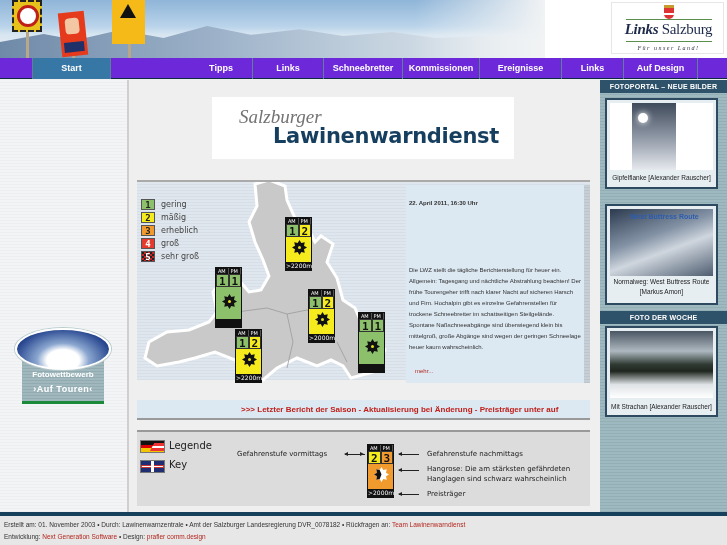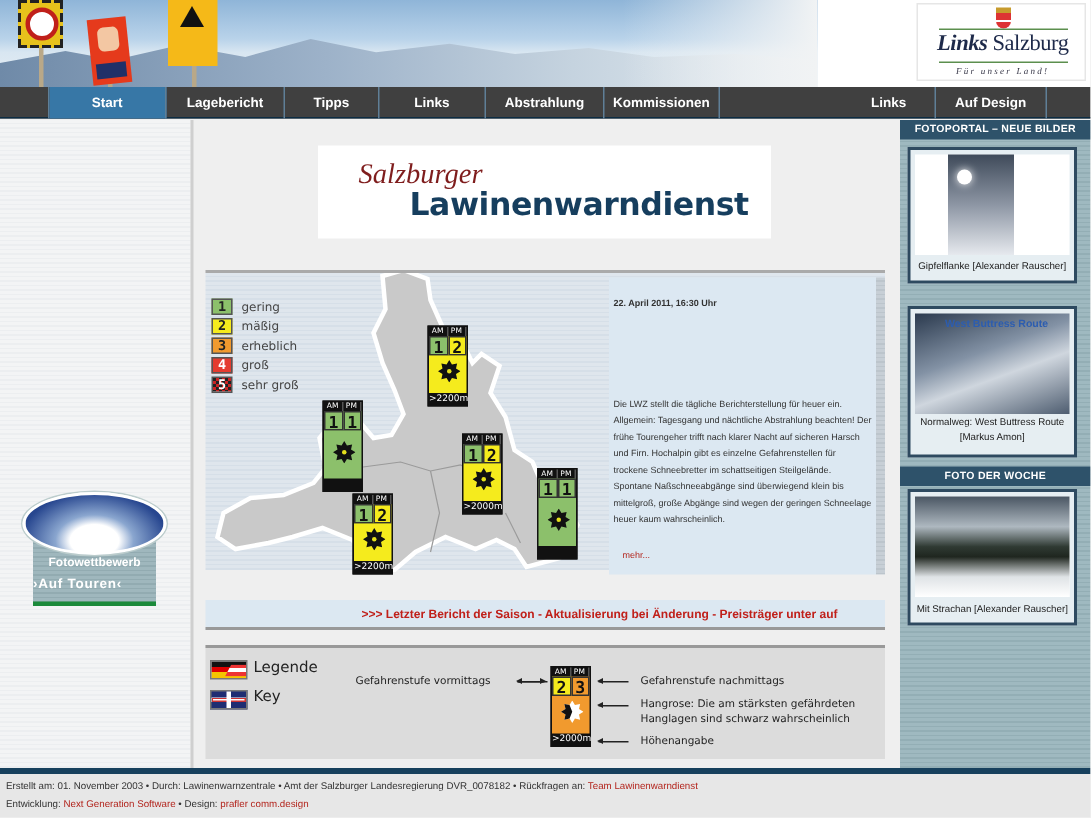--- a/index.html
+++ b/index.html
@@ -15,33 +15,33 @@
 .sign2 .lbl{position:absolute;left:3px;bottom:4px;width:20px;height:10px;background:#203068}
 .sign3{position:absolute;left:112px;top:0;width:33px;height:44px;background:#f5b918}
 .sign3 .tri{position:absolute;left:8px;top:4px;width:0;height:0;border-left:8px solid transparent;border-right:8px solid transparent;border-bottom:14px solid #111}
 .pole{position:absolute;width:3px;background:#b9a888}
 .logo-box{position:absolute;left:611px;top:2px;width:113px;height:52px;background:#fff;border:1px solid #e6e6e6;text-align:center}
 .logo-box .crest{position:absolute;left:52px;top:2px;width:10px;height:14px;background:linear-gradient(180deg,#c79b2d 0 25%,#d33 25% 60%,#fff 60% 70%,#d33 70%);border-radius:0 0 5px 5px}
 .logo-box .line{position:absolute;left:14px;width:86px;height:1px;background:#5c8f4e}
 .logo-box .name{position:absolute;left:0;top:18px;width:113px;font-family:"Liberation Serif",serif;font-size:15px;color:#1e2a4a;letter-spacing:-0.3px}
 .logo-box .name i{font-weight:bold}
 .logo-box .tag{position:absolute;left:0;top:42px;width:113px;font-family:"Liberation Serif",serif;font-size:6px;font-style:italic;color:#334;letter-spacing:1.5px}
-.nav{position:absolute;left:0;top:58px;width:727px;height:21px;background:#404040;border-bottom:1px solid #0d2c42}
+.nav{position:absolute;left:0;top:58px;width:727px;height:21px;background:#6d28d9;border-bottom:1px solid #0d2c42}
 .nav .item{position:absolute;top:0;height:21px;line-height:20px;text-align:center;color:#fff;font-weight:bold;font-size:9px;border-right:1px solid #5f7f97}
 .nav .item.active{background:#3777a6}
 .leftcol{position:absolute;left:0;top:80px;width:129px;height:432px;background:repeating-linear-gradient(180deg,#f3f4f5 0 2px,#eceef0 2px 3px);border-right:2px solid #cfcfcf}
 .foto-contest{position:absolute;left:10px;top:326px;width:106px;height:78px}
 .foto-contest .oval{position:absolute;left:5px;top:2px;width:96px;height:42px;border-radius:50%;background:radial-gradient(ellipse at 50% 80%,#fff 0 25%,#8aa6cf 40%,#27468f 75%);border:2px solid #fff;box-shadow:0 0 0 1px #bcc}
 .foto-contest .panel{position:absolute;left:12px;top:34px;width:82px;height:44px;background:repeating-linear-gradient(180deg,#9fb7bd 0 2px,#92abb1 2px 3px)}
 .foto-contest .t1{position:absolute;left:12px;top:44px;width:82px;text-align:center;color:#fff;font-weight:bold;font-size:8px}
-.foto-contest .t2{position:absolute;left:12px;top:58px;width:82px;color:#fff;font-weight:bold;font-size:9px;letter-spacing:.5px}
+.foto-contest .t2{position:absolute;left:12px;top:58px;width:82px;text-align:center;color:#fff;font-weight:bold;font-size:9px;letter-spacing:.5px}
 .foto-contest .bar{position:absolute;left:12px;top:75px;width:82px;height:3px;background:#1c8a3b}
 .main{position:absolute;left:131px;top:80px;width:466px;height:432px;background:#efefef}
 .lwd-logo{position:absolute;left:81px;top:17px;width:302px;height:62px;background:#fff}
-.lwd-logo .s1{position:absolute;left:27px;top:9px;font-family:"Liberation Serif",serif;font-style:italic;font-size:19px;color:#7f1d1d}
+.lwd-logo .s1{position:absolute;left:27px;top:9px;font-family:"Liberation Serif",serif;font-style:italic;font-size:19px;color:#737373}
 .lwd-logo .s2{position:absolute;left:61px;top:27px;font-family:"DejaVu Sans",sans-serif;font-weight:bold;font-size:21px;color:#163e5e;letter-spacing:-0.3px}
 .map-area{position:absolute;left:6px;top:100px;width:453px;height:200px;background:repeating-linear-gradient(180deg,#dfe6ed 0 2px,#d6dfe8 2px 3px);border-top:2px solid #aaa}
 .map-shape{position:absolute;left:0;top:0}
 .legend{position:absolute;left:4px;top:16px}
 .legend .row{height:13px;margin-bottom:0;display:flex;align-items:center}
 .legend .sw{width:14px;height:11px;border:1px solid #555;font-weight:bold;font-size:9px;text-align:center;line-height:10px;margin-right:6px;font-family:"DejaVu Sans Mono",monospace}
 .legend .lb{font-size:8px;color:#444;font-family:"DejaVu Sans",sans-serif}
 .dz{position:absolute;width:27px;background:#111;border:1px solid #111}
 .dz .hd{display:flex;height:6px}
 .dz .hd span{flex:1;color:#fff;font-size:5px;line-height:6px;text-align:center;border-right:1px solid #555;font-family:"DejaVu Sans",sans-serif}
@@ -108,25 +108,25 @@
     <div class="line" style="top:16px"></div>
     <div class="name"><i>Links</i> <span>Salzburg</span></div>
     <div class="line" style="top:38px"></div>
     <div class="tag">Für unser Land!</div>
   </div>
 </div>
 
 <div class="nav">
   <div class="item" style="left:0;width:33px;"></div>
   <div class="item active" style="left:33px;width:78px">Start</div>
-  <div class="item" style="left:111px;width:79px">Lagebericht</div>
   <div class="item" style="left:190px;width:63px">Tipps</div>
   <div class="item" style="left:253px;width:71px">Links</div>
-  <div class="item" style="left:324px;width:79px">Abstrahlung</div>
+  <div class="item" style="left:324px;width:79px">Schneebretter</div>
   <div class="item" style="left:403px;width:77px">Kommissionen</div>
+  <div class="item" style="left:480px;width:82px">Ereignisse</div>
   <div class="item" style="left:562px;width:62px">Links</div>
   <div class="item" style="left:624px;width:74px">Auf Design</div>
 </div>
 
 <div class="leftcol"></div>
 <div class="foto-contest">
   <div class="panel"></div>
   <div class="oval"></div>
   <div class="t1">Fotowettbewerb</div>
   <div class="t2">›Auf Touren‹</div>
@@ -286,21 +286,21 @@
           <div class="f" style="background:#111;clip-path:polygon(0 50%,20% 38%,15% 15%,38% 20%,50% 50%,38% 80%,15% 85%,20% 62%)"></div>
         </div>
       <div class="ht">&gt;2000m</div>
     </div>
 
     <div class="arrow l" style="left:262px;top:22px;width:20px"></div>
     <div class="ktxt" style="left:290px;top:17px"><b>Gefahrenstufe</b><span> nachmittags</span></div>
     <div class="arrow l" style="left:262px;top:38px;width:20px"></div>
     <div class="ktxt" style="left:290px;top:32px"><b>Hangrose:</b><span> Die am stärksten gefährdeten</span><br><span>Hanglagen sind schwarz wahrscheinlich</span></div>
     <div class="arrow l" style="left:262px;top:62px;width:20px"></div>
-    <div class="ktxt" style="left:290px;top:57px"><b>Höhenangabe</b></div>
+    <div class="ktxt" style="left:290px;top:57px"><b>Preisträger</b></div>
   </div>
 </div>
 
 <div class="rightcol">
   <div class="rc-head" style="top:0">FOTOPORTAL – NEUE BILDER</div>
   <div class="photo" style="top:18px;height:91px">
     <div class="img" style="height:67px;background:#fff">
       <div style="position:absolute;left:22px;top:0;width:44px;height:67px;background:linear-gradient(180deg,#3f4a5a,#8d96a4 50%,#e6e9ee)"></div>
       <div style="position:absolute;left:28px;top:10px;width:10px;height:10px;border-radius:50%;background:#fff;box-shadow:0 0 6px #fff"></div>
     </div>

